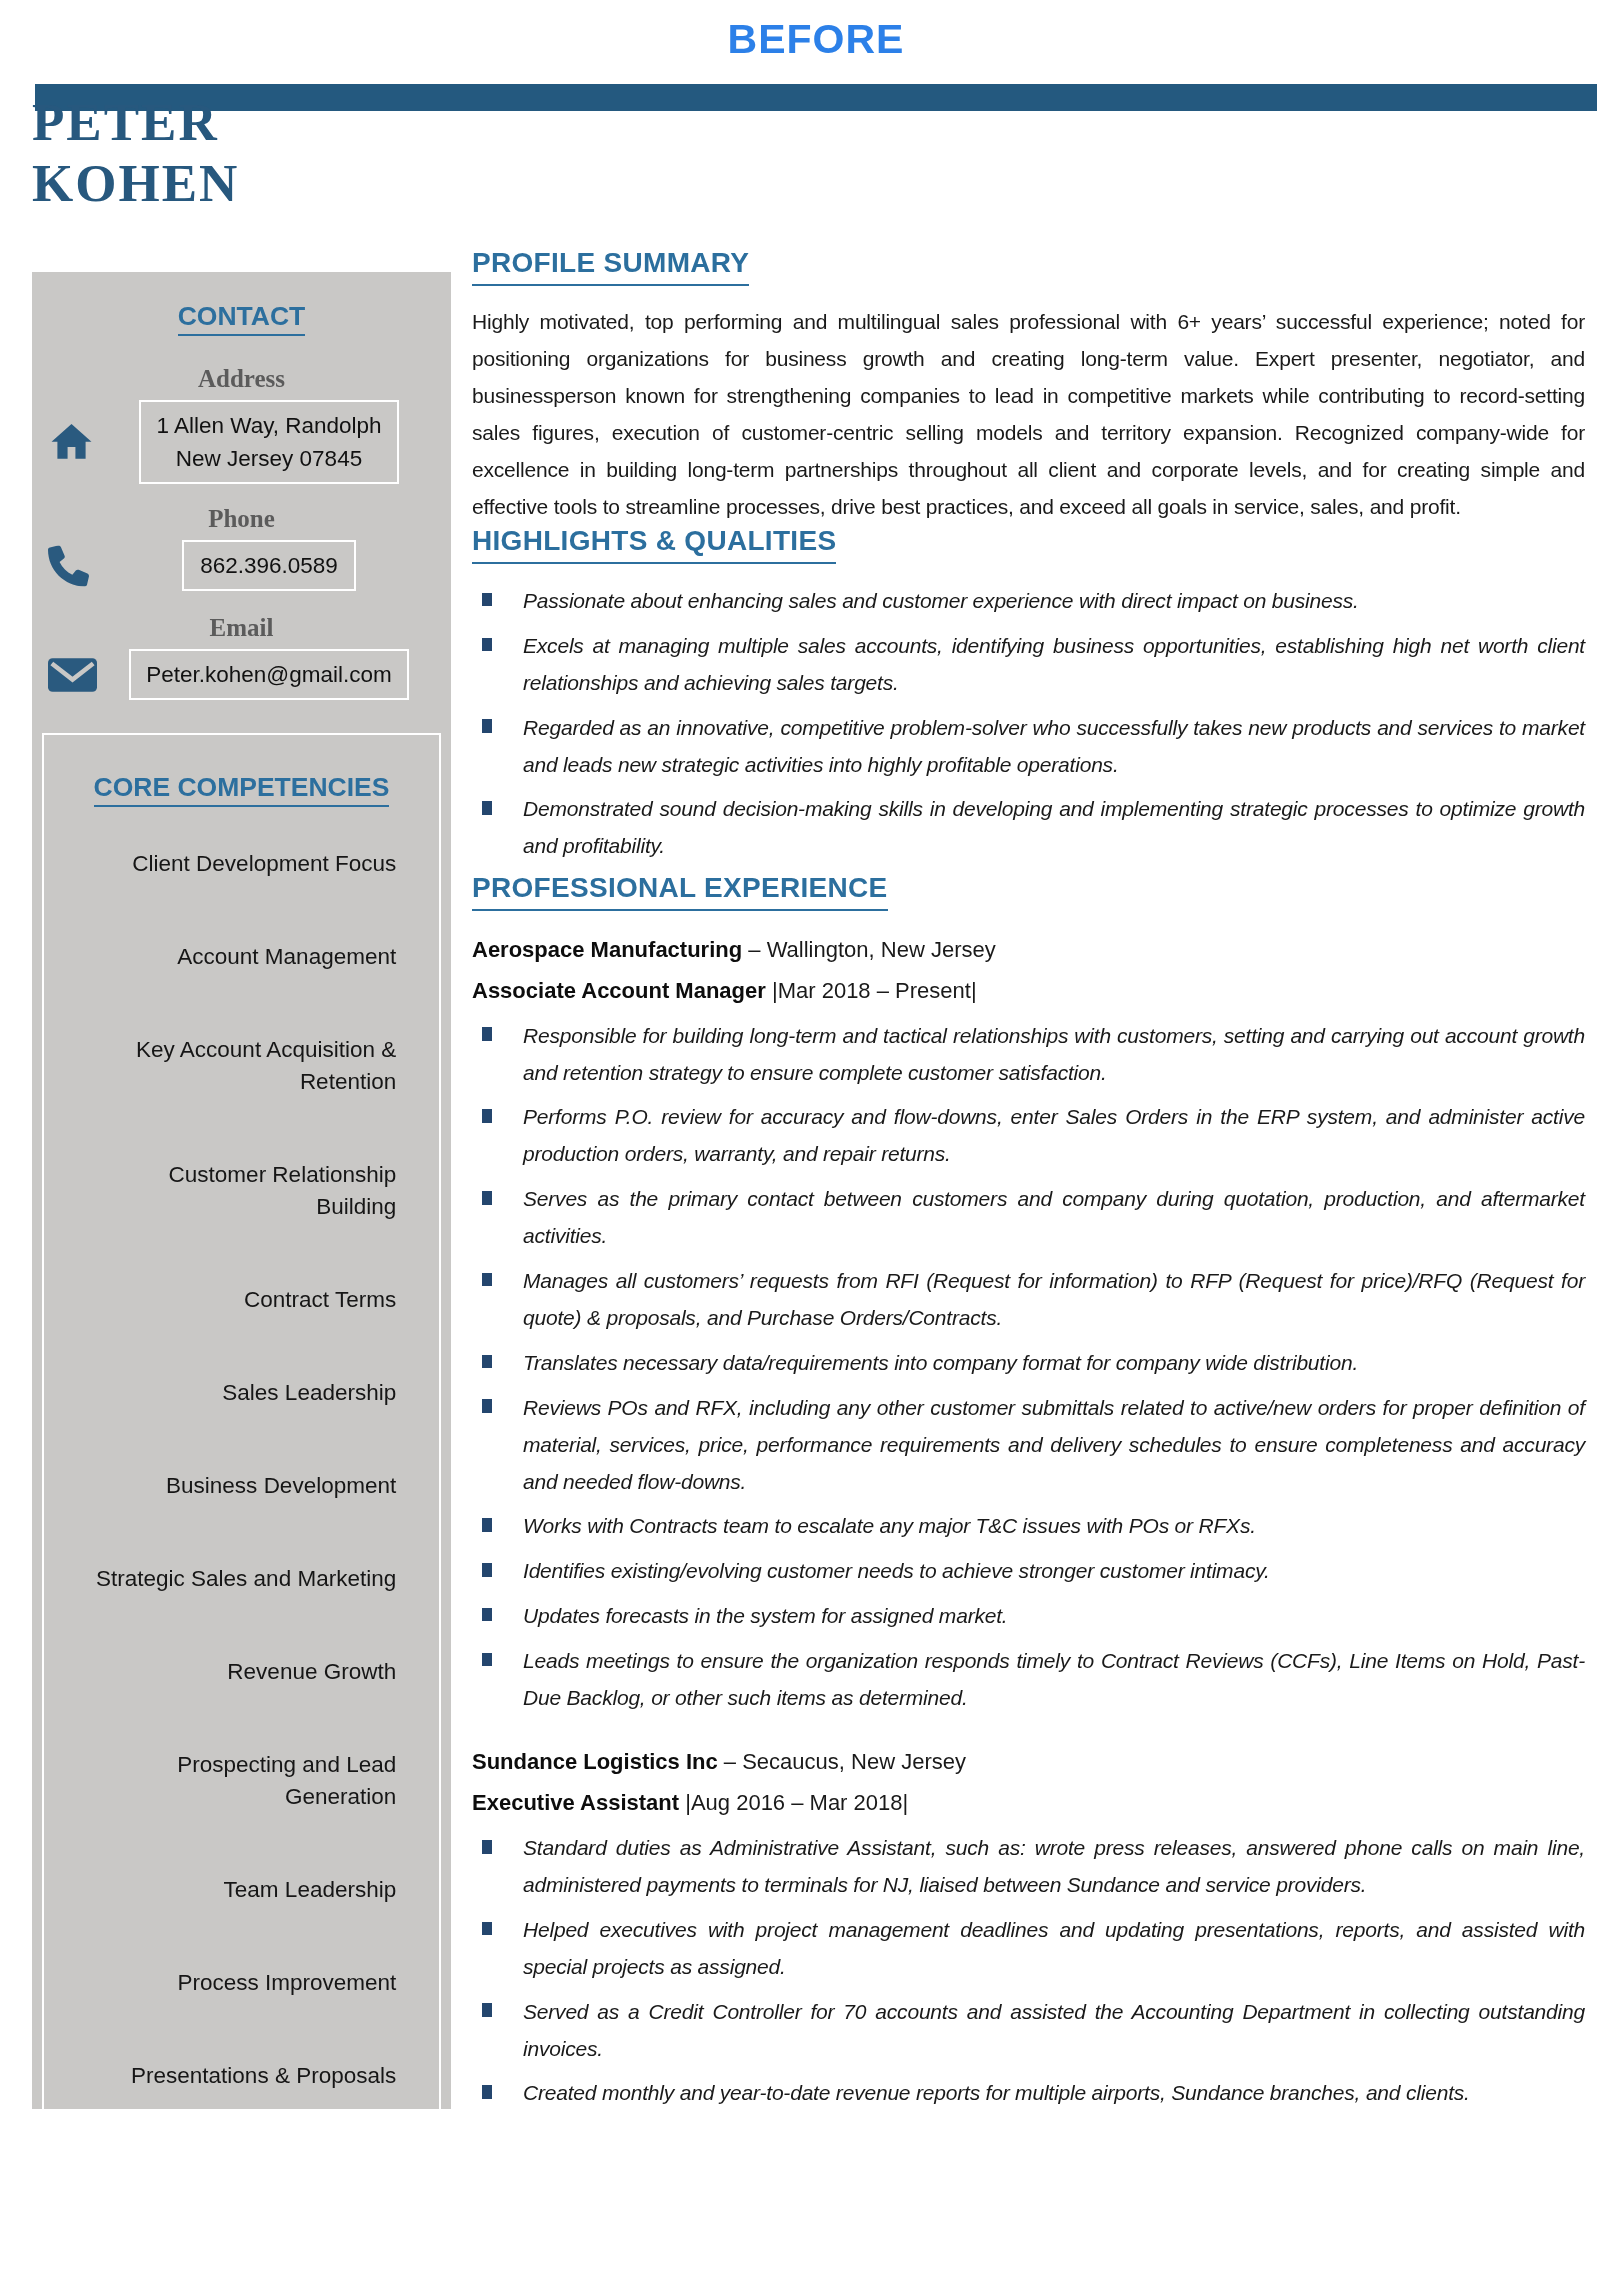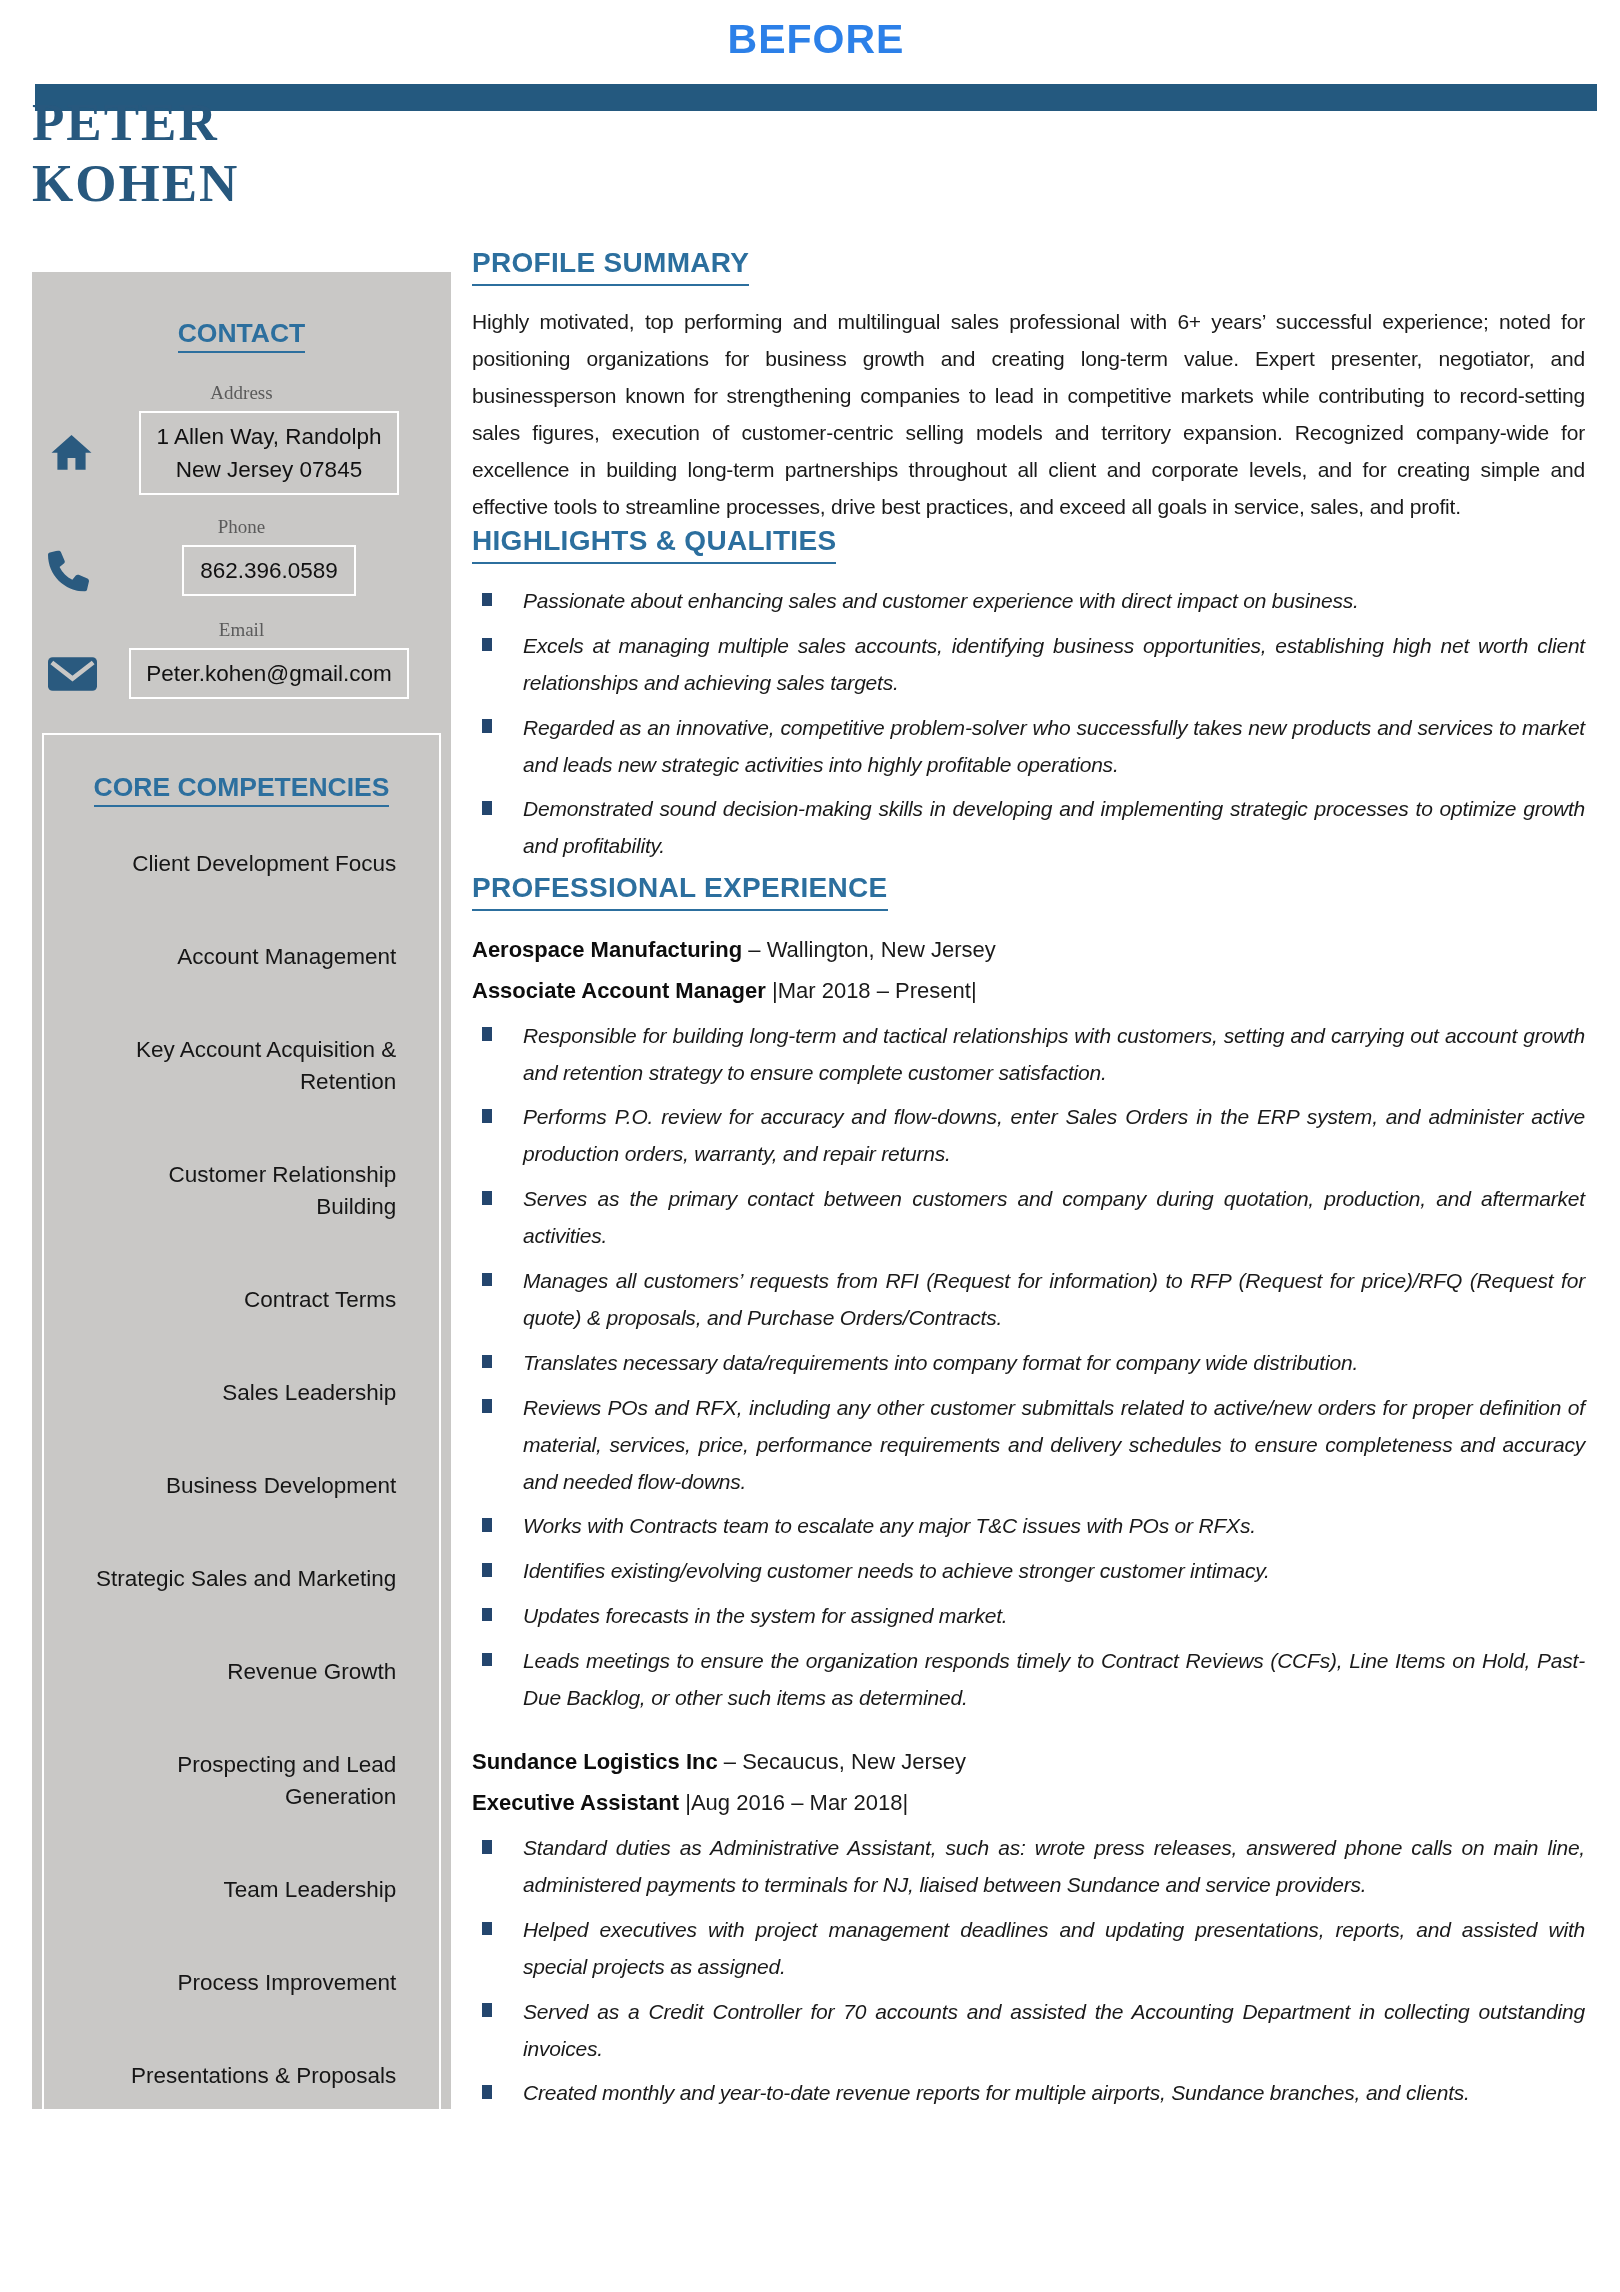--- a/index.html
+++ b/index.html
@@ -27,24 +27,24 @@
   }
   .person-name span { display:block; }
 
   
   .sidebar {
     position:absolute; left:32px; top:272px; width:419px; height:1993px;
     background:#c9c8c6; color:#161616;
   }
   .side-heading { text-align:center; font-weight:bold; font-size:26.5px; color:#2c6f9e; }
   .side-heading .ul { border-bottom:2.9px solid #2c6f9e; padding-bottom:2.9px; }
-  .contact-heading { margin-top:46px; }
+  .contact-heading { margin-top:29px; }
   .contact-label {
-    font-family:"Liberation Serif", serif; font-weight:normal;
-    color:#5b5b5b; font-size:19px; text-align:center;
+    font-family:"Liberation Serif", serif; font-weight:bold;
+    color:#5b5b5b; font-size:25px; text-align:center;
   }
   .lbl-address { margin-top:33px; }
   .lbl-phone   { margin-top:21.6px; }
   .lbl-email   { margin-top:23.5px; }
   .contact-row { position:relative; text-align:center; padding-left:55px; margin-top:6.9px; }
   .contact-row .cicon {
     position:absolute; left:15.7px; top:50%; transform:translateY(-50%);
     width:47px; height:47px; color:#2a5a7f;
   }
   .cicon svg { width:100%; height:100%; fill:#2a5a7f; }

